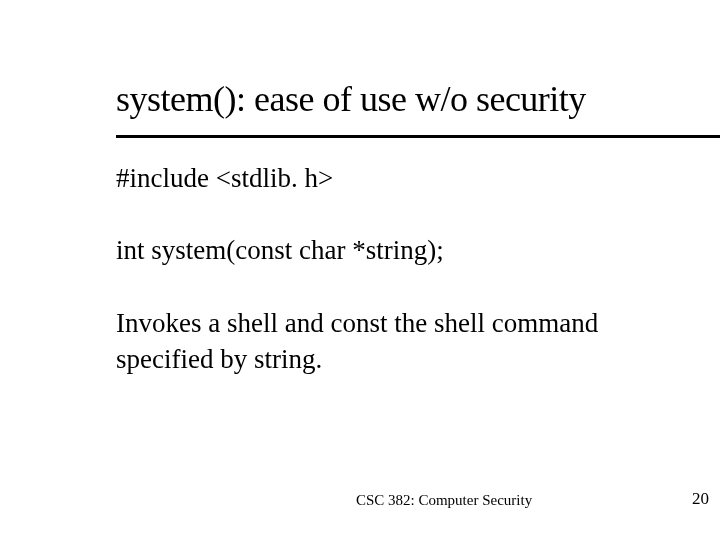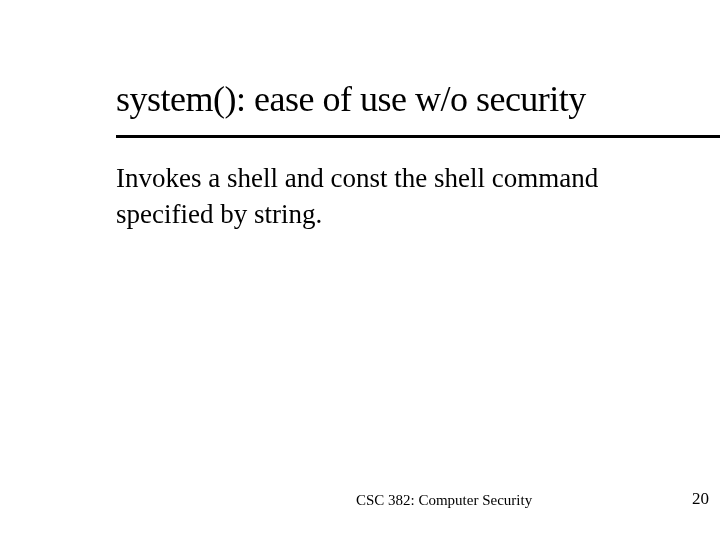--- a/index.html
+++ b/index.html
@@ -60,19 +60,21 @@
       font-size: 17px;
     }
   </style>
 </head>
 <body>
 
 <div class="slide">
   <div class="title">system(): ease of use w/o security</div>
   <div class="title-underline"></div>
 
+  <div class="body-line">#include &lt;stdlib. h&gt;</div>
+  <div class="body-line">int system(const char *string);</div>
   <div class="body-line last">Invokes a shell and const the shell command specified by string.</div>
 
   <div class="footer">
     <div class="footer-course">CSC 382: Computer Security</div>
     <div class="footer-page">20</div>
   </div>
 </div>
 
 </body></html>

